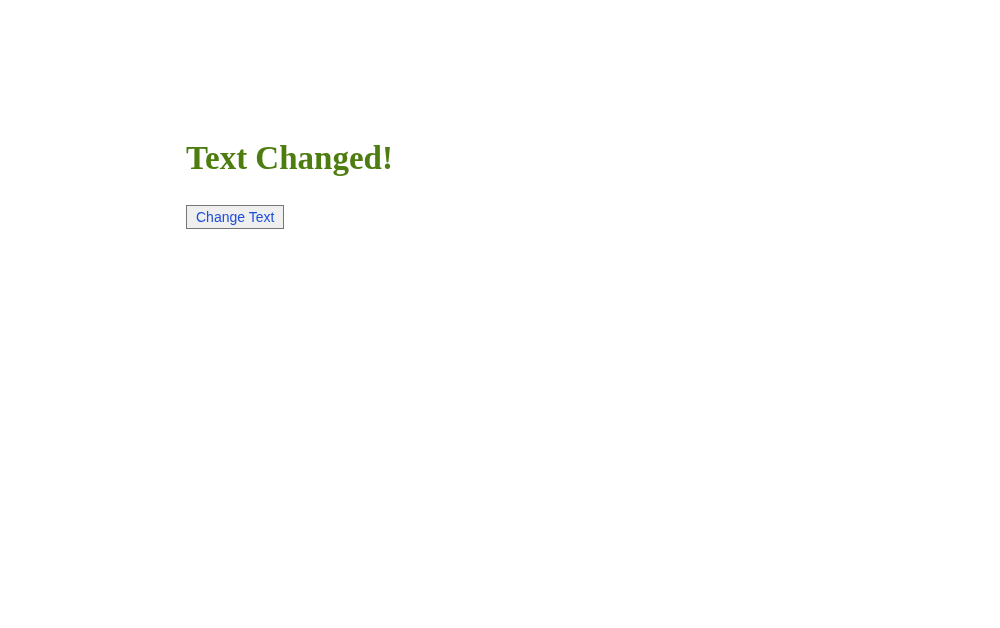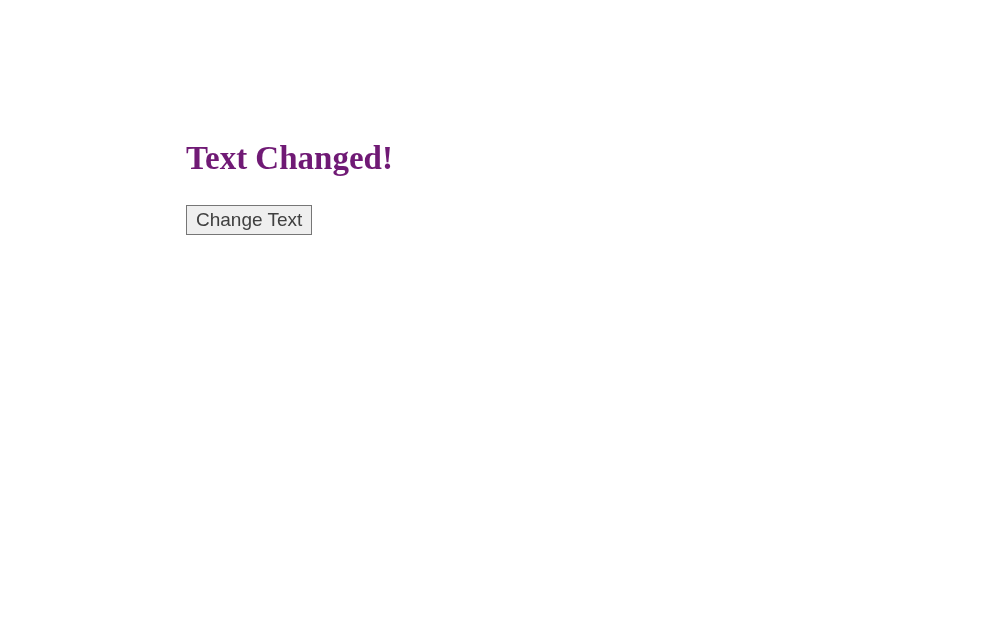--- a/index.html
+++ b/index.html
@@ -11,30 +11,30 @@
       height: 628px;
     }
     .content {
       margin-left: 186px;
       margin-top: 140px;
     }
     h1 {
       font-size: 33px;
       font-weight: bold;
       margin: 0 0 28px 0;
-      color: #701a75;
+      color: #4d7c0f;
     }
     button {
       font-family: Arial, Helvetica, sans-serif;
-      font-size: 19px;
+      font-size: 14px;
       padding: 3px 9px;
       background: #efefef;
       border: 1px solid #767676;
       cursor: pointer;
-      color: #404040;
+      color: #1d4ed8;
     }
   </style>
 </head>
 <body>
 
 <div class="content">
   <h1>Text Changed!</h1>
   <button>Change Text</button>
 </div>
 

